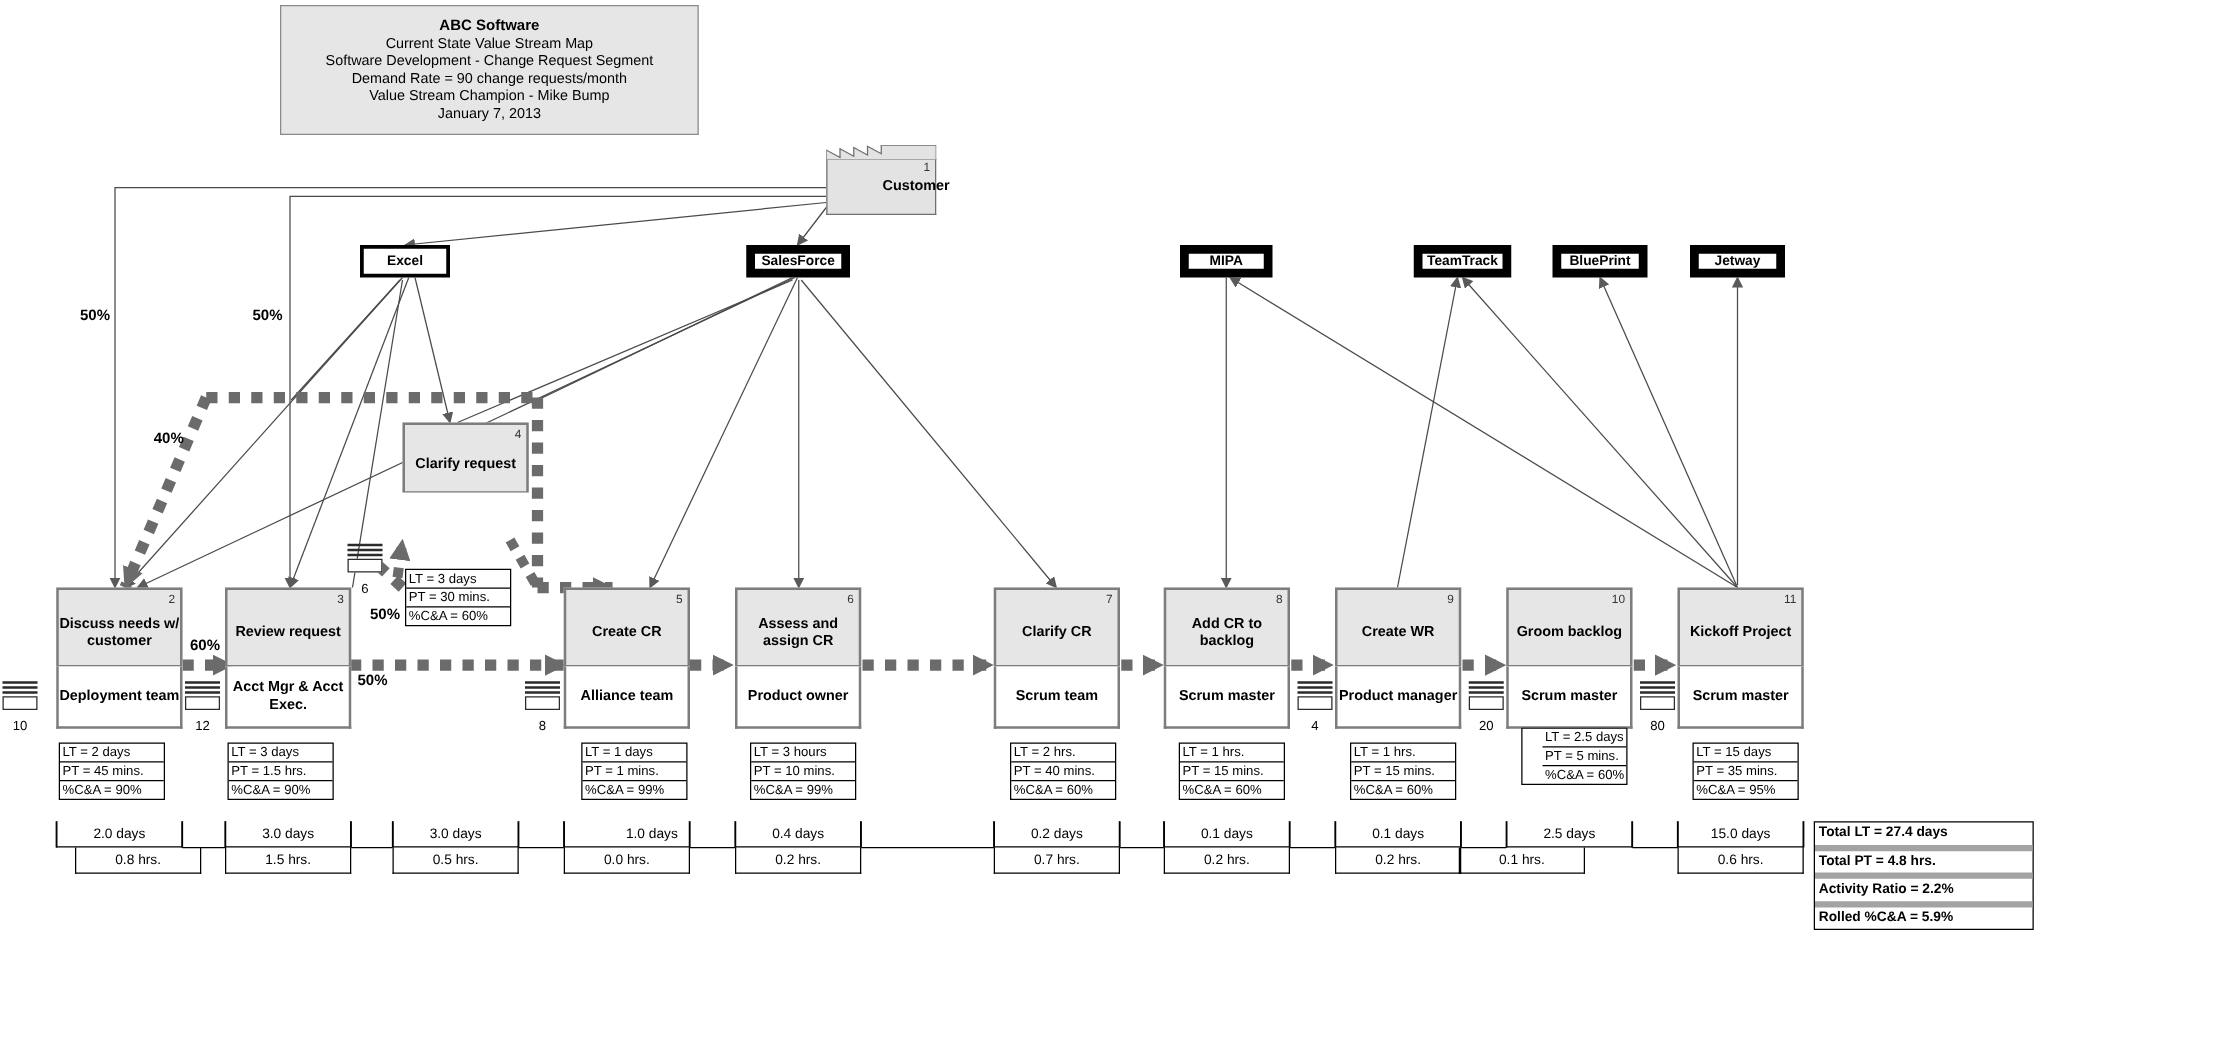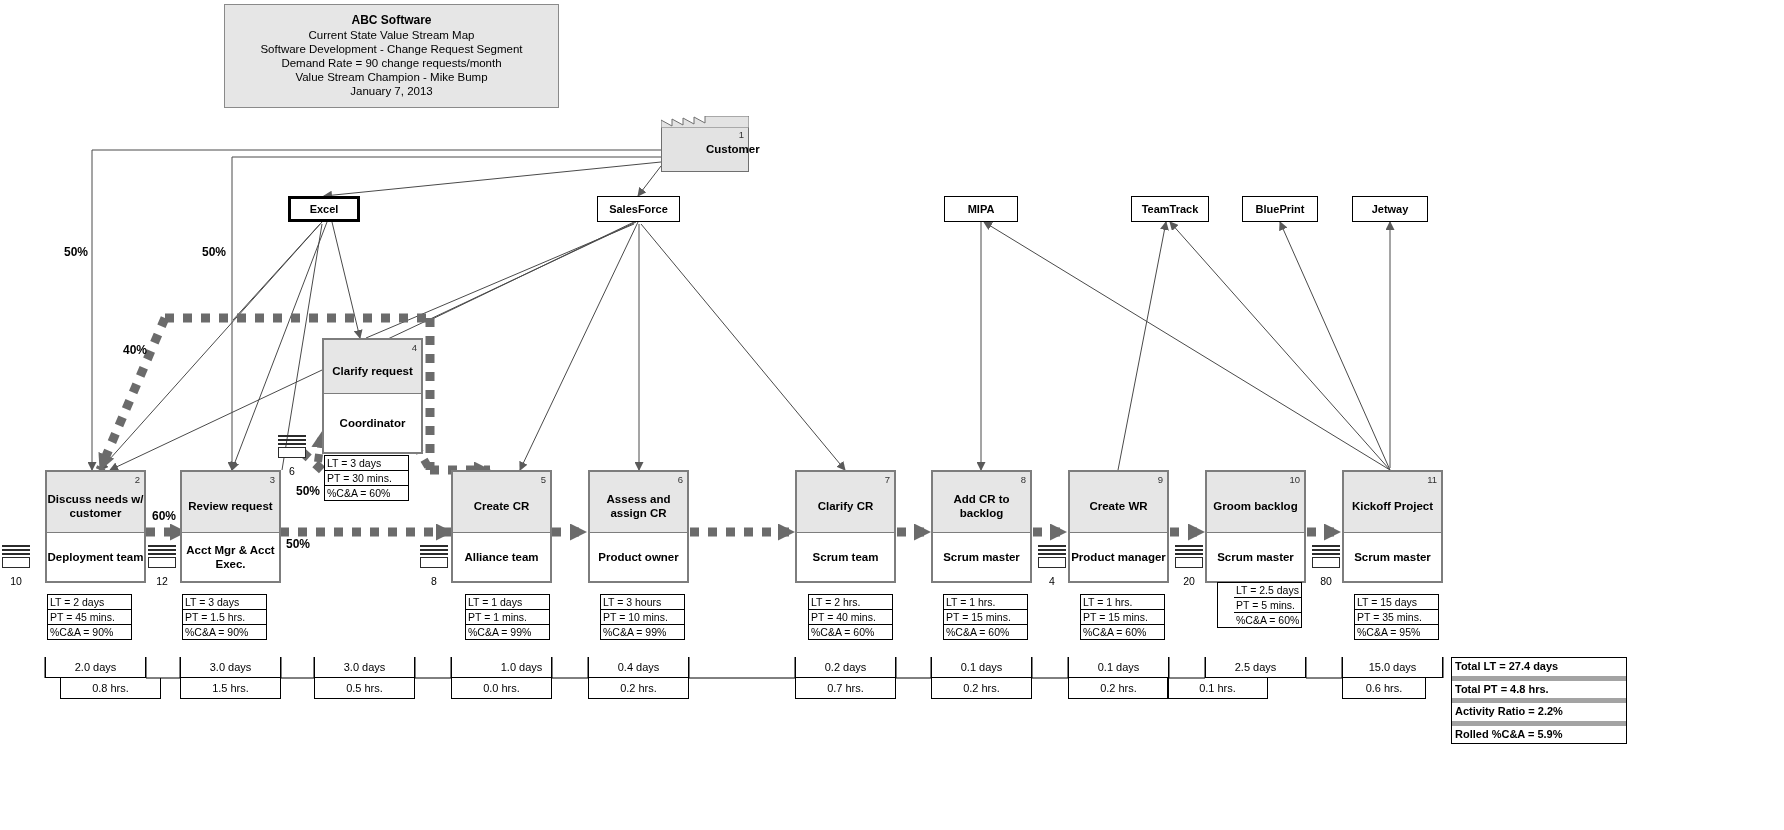--- a/index.html
+++ b/index.html
@@ -41,21 +41,21 @@
     position:absolute; left:0; top:16px; width:100%;
     text-align:center; font-size:11.5px; font-weight:bold;padding-left:44px;
   }
   .factory .fnum {
     position:absolute; right:4px; top:2px; font-size:9.5px; color:#333;
   }
 
   
   .sysbox {
     position:absolute; height:26px;
-    background:#ffffff; border:1px solid #000000;
+    background:#ffffff; border:7px solid #000000;
     display:flex; align-items:center; justify-content:center;
     font-size:11px; font-weight:bold;
   }
   .sysbox.heavy { border:3px solid #000; }
 
   
   .proc { position:absolute; width:101px; }
   .proc .ptop {
     position:relative; height:63px;
     background:#e6e6e6;
@@ -258,21 +258,20 @@
   </div>
   <div class="sysbox" style="left:1352px; top:196px; width:76px;">
     <span>Jetway</span>
   </div>
 
   <div class="proc tall" style="left:322px; top:338px;">
     <div class="ptop">
       <span class="pnum">4</span>
       <span>Clarify request</span>
     </div>
-    <div class="prole">Coordinator</div>
   </div>
   <div class="metrics" style="left:324px; top:455px;">
     <div>LT = 3 days</div>
     <div>PT = 30 mins.</div>
     <div>%C&amp;A = 60%</div>
   </div>
 
   <div class="proc" style="left:45px; top:470px;">
     <div class="ptop">
       <span class="pnum">2</span>
@@ -474,21 +473,21 @@
 
   <div class="tl-cell tl-bot" style="left:60px;   top:678px; width:101px;">0.8 hrs.</div>
   <div class="tl-cell tl-bot" style="left:180px;  top:678px; width:101px;">1.5 hrs.</div>
   <div class="tl-cell tl-bot" style="left:314px;  top:678px; width:101px;">0.5 hrs.</div>
   <div class="tl-cell tl-bot" style="left:451px;  top:678px; width:101px;">0.0 hrs.</div>
   <div class="tl-cell tl-bot" style="left:588px;  top:678px; width:101px;">0.2 hrs.</div>
   <div class="tl-cell tl-bot" style="left:795px;  top:678px; width:101px;">0.7 hrs.</div>
   <div class="tl-cell tl-bot" style="left:931px;  top:678px; width:101px;">0.2 hrs.</div>
   <div class="tl-cell tl-bot" style="left:1068px; top:678px; width:101px;">0.2 hrs.</div>
   <div class="tl-cell tl-bot" style="left:1167px; top:678px; width:101px;">0.1 hrs.</div>
-  <div class="tl-cell tl-bot" style="left:1342px; top:678px; width:84px;">0.6 hrs.</div>
+  <div class="tl-cell tl-bot" style="left:1342px; top:678px; width:101px;">0.6 hrs.</div>
 
   <svg style="position:absolute; left:0; top:0; width:1784px; height:830px; pointer-events:none;" viewBox="0 0 1784 830">
     <g stroke="#000" stroke-width="1" fill="none">
       <path d="M146,678 L180,678 M146,657 L146,678 M180,657 L180,678"></path>
       <path d="M281,678 L314,678 M281,657 L281,678 M314,657 L314,678"></path>
       <path d="M415,678 L451,678 M415,657 L415,678 M451,657 L451,678"></path>
       <path d="M552,678 L588,678 M552,657 L552,678 M588,657 L588,678"></path>
       <path d="M689,678 L795,678 M689,657 L689,678 M795,657 L795,678"></path>
       <path d="M896,678 L931,678 M896,657 L896,678 M931,657 L931,678"></path>
       <path d="M1032,678 L1068,678 M1032,657 L1032,678 M1068,657 L1068,678"></path>

